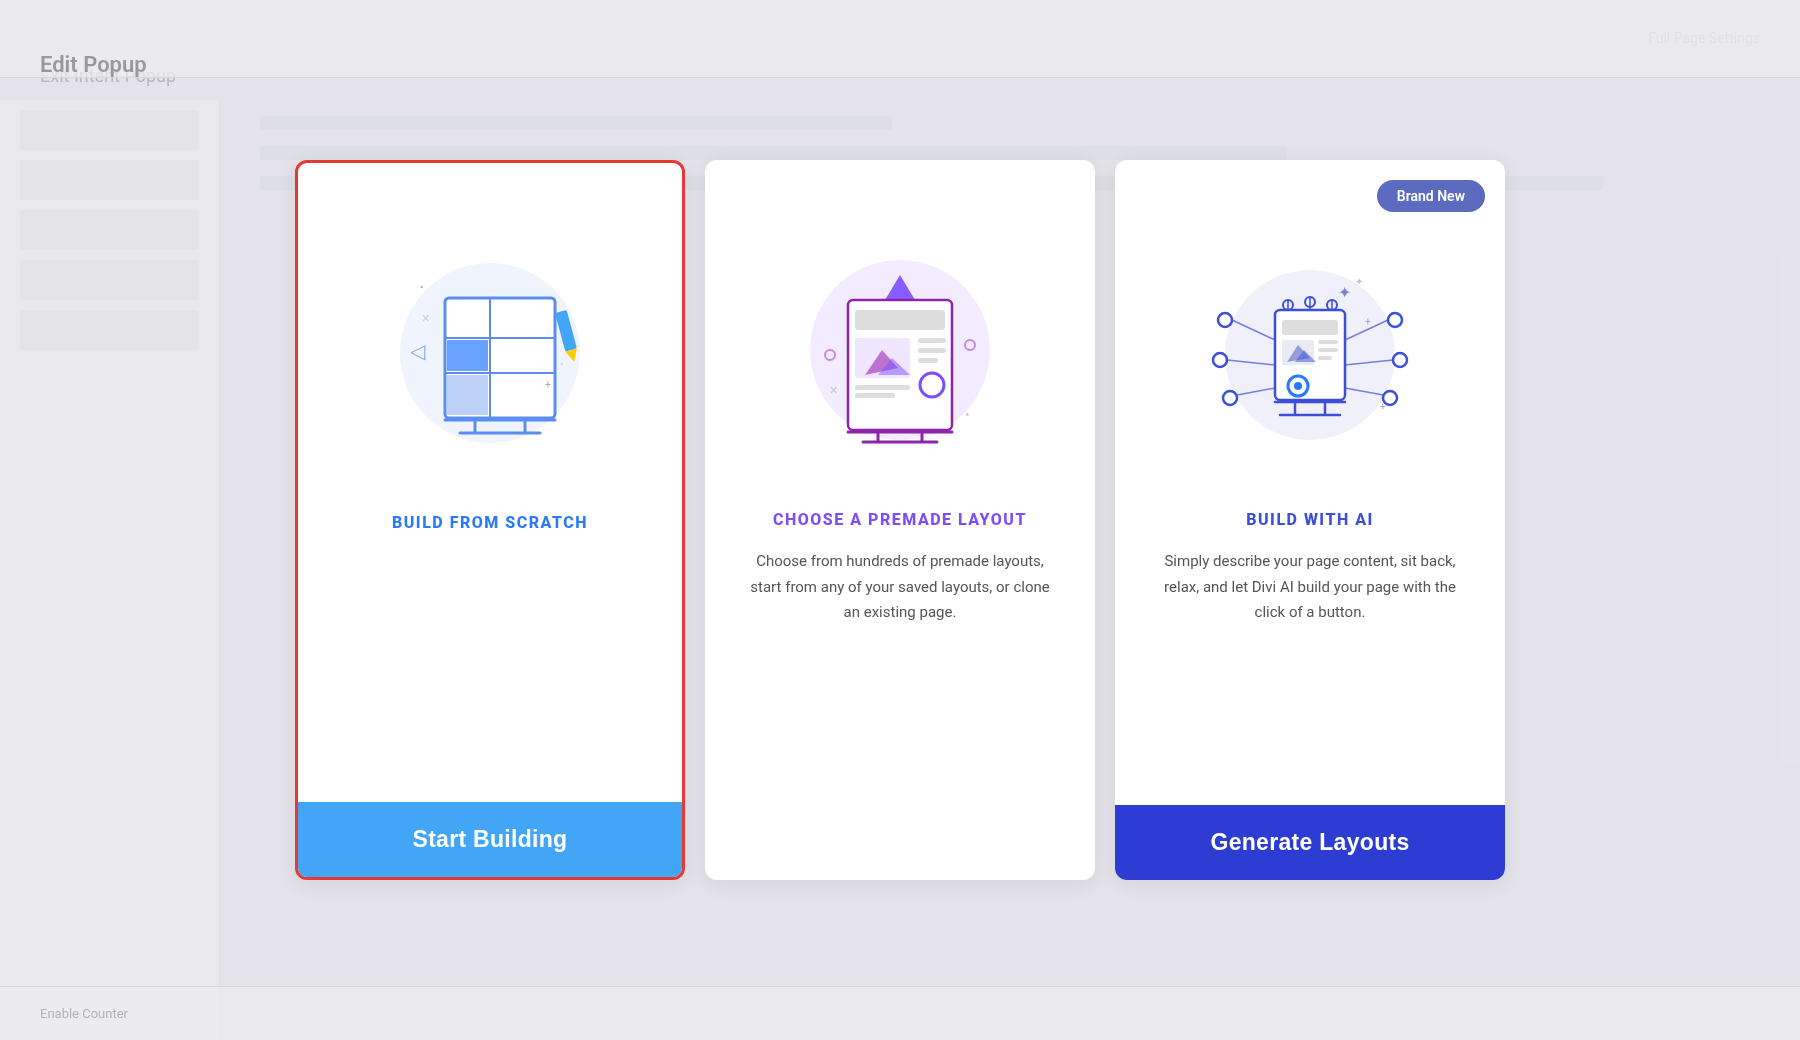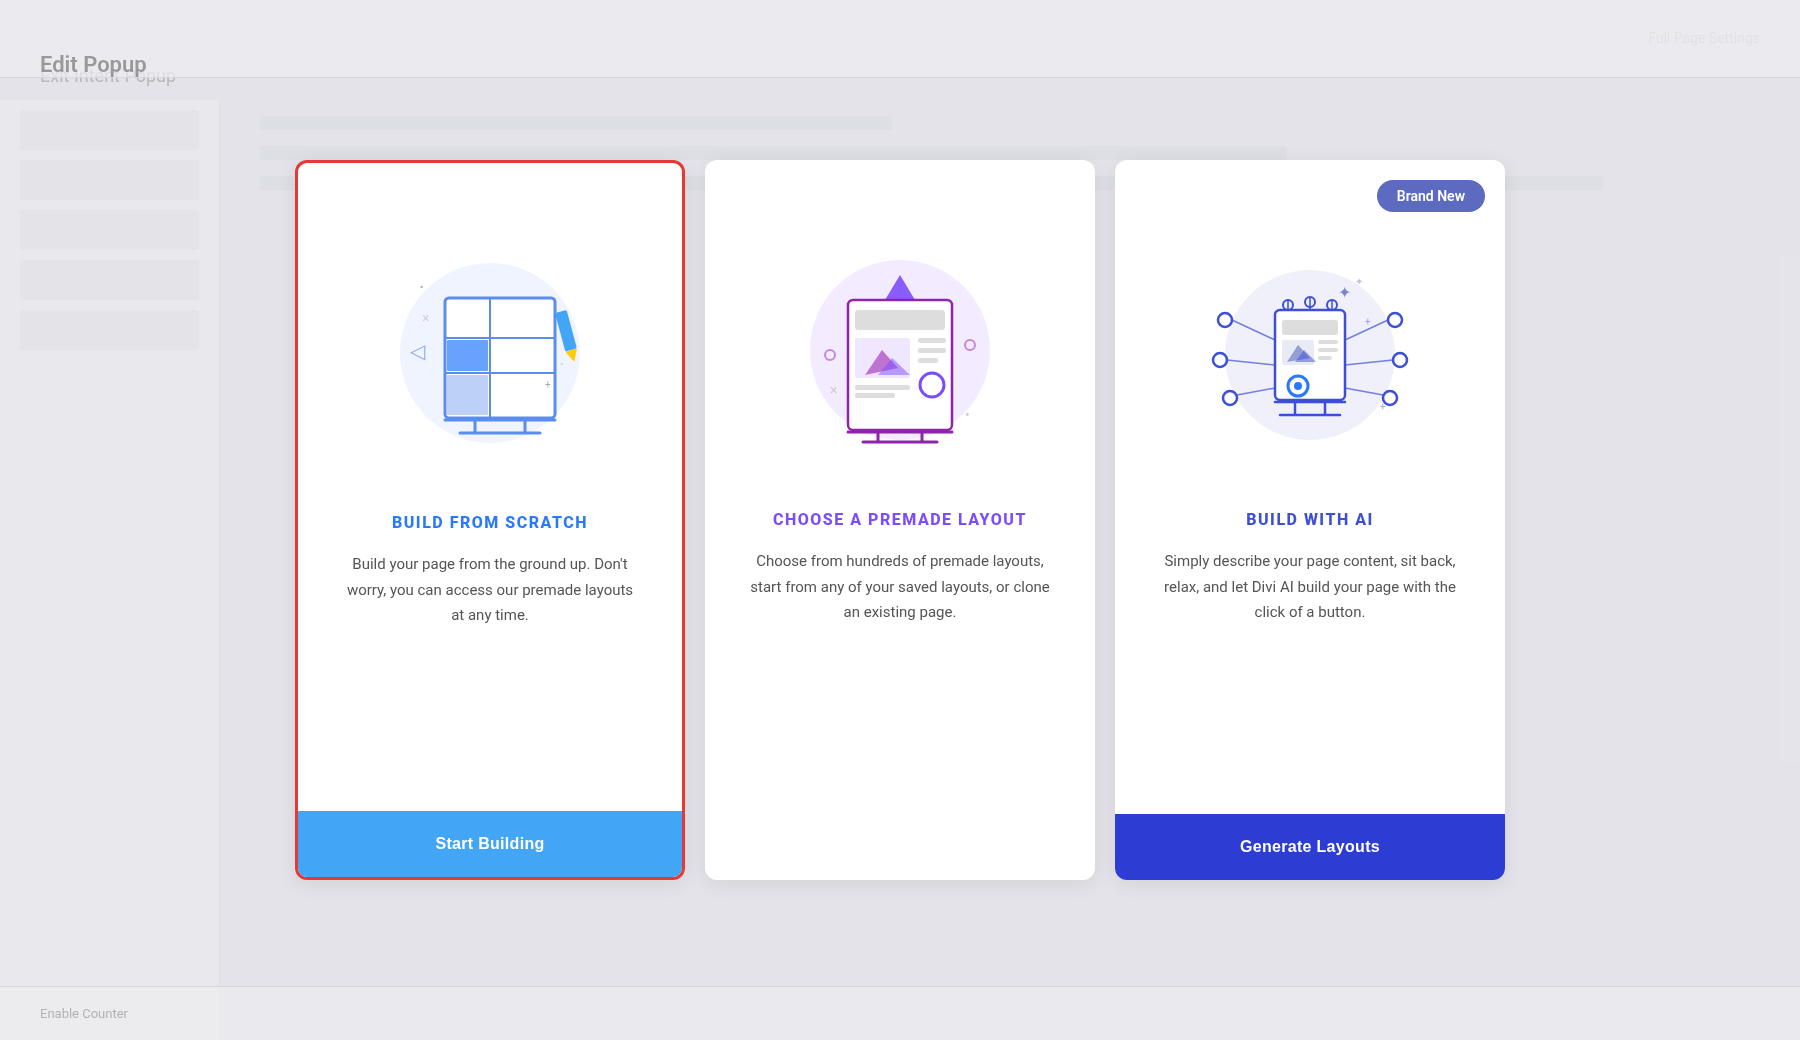--- a/index.html
+++ b/index.html
@@ -171,21 +171,21 @@
       line-height: 1.7;
       color: #555;
       max-width: 300px;
     }
 
     .card-button {
       width: 100%;
       padding: 24px 36px;
       border: none;
       cursor: pointer;
-      font-size: 16px;
+      font-size: 23px;
       font-weight: 600;
       color: white;
       letter-spacing: 0.3px;
     }
 
     .btn-blue { background: #42a5f5; }
     .btn-purple { background: #8e24aa; }
     .btn-indigo { background: #2d3dd4; }
 
     
@@ -299,21 +299,20 @@
             <text x="195" y="100" fill="#aaa" font-size="8">•</text>
 
             <line x1="85" y1="207" x2="195" y2="207" stroke="#5b8dee" stroke-width="3" stroke-linecap="round"></line>
             <line x1="115" y1="207" x2="115" y2="220" stroke="#5b8dee" stroke-width="3"></line>
             <line x1="165" y1="207" x2="165" y2="220" stroke="#5b8dee" stroke-width="3"></line>
             <line x1="100" y1="220" x2="180" y2="220" stroke="#5b8dee" stroke-width="3" stroke-linecap="round"></line>
           </svg>
         </div>
 
         <h2 class="card-title card-title-blue">BUILD FROM SCRATCH</h2>
-        <p class="card-description">Build your page from the ground up. Don't worry, you can access our premade layouts at any time.</p>
       </div>
       <button class="card-button btn-blue">Start Building</button>
     </div>
 
     <div class="card">
       <div class="card-content">
         <div class="card-illustration illustration-layout">
 
           <svg width="260" height="260" viewBox="0 0 260 260" fill="none" xmlns="http://www.w3.org/2000/svg">
 

